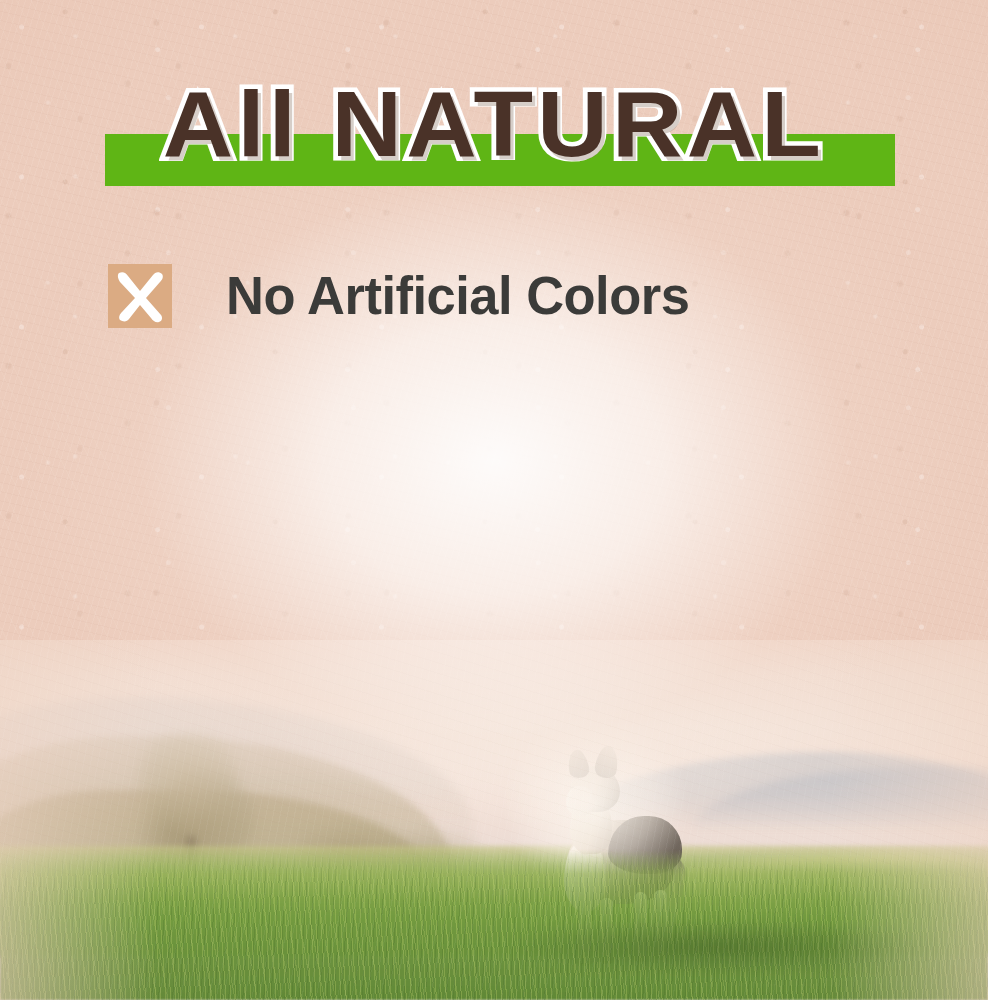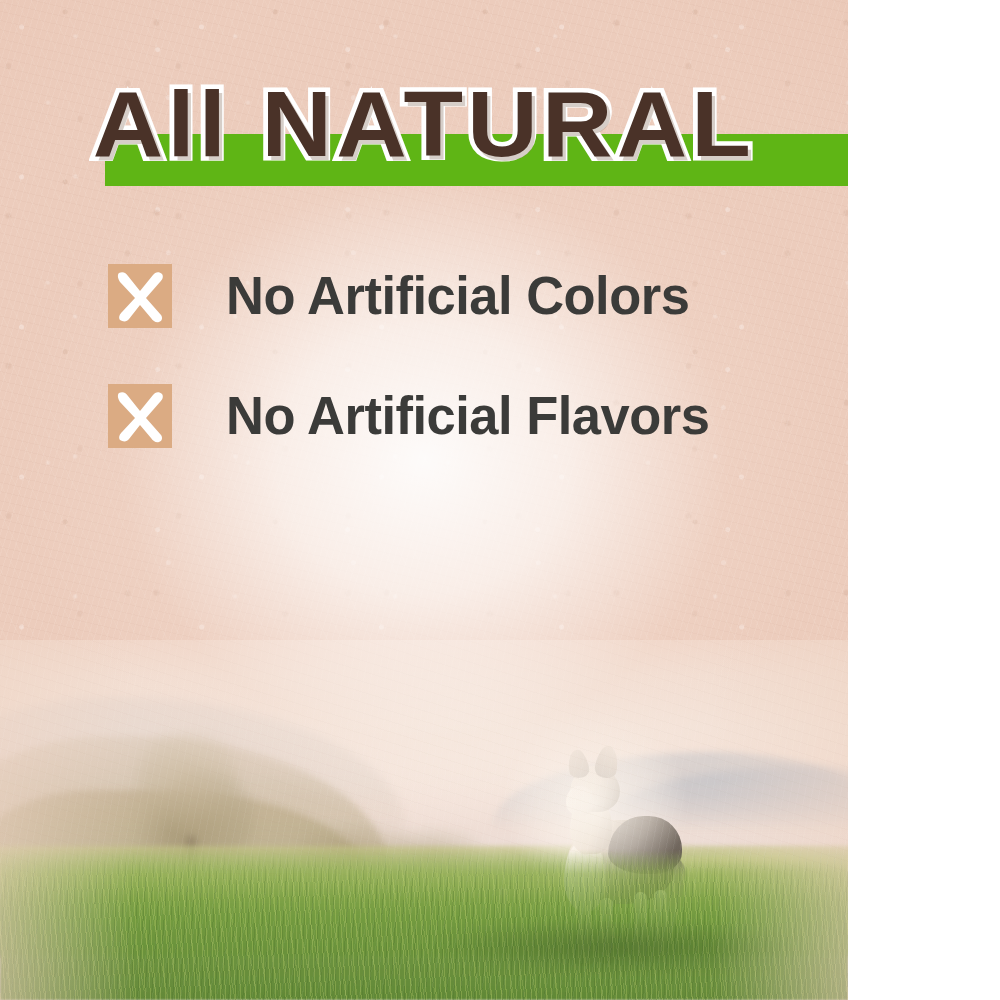--- a/index.html
+++ b/index.html
@@ -3,21 +3,21 @@
 <meta charset="utf-8">
 <style>
   html, body {
     margin: 0;
     padding: 0;
     background: #ffffff;
   }
 
   #infographic {
     position: relative;
-    width: 848px;
+    width: 988px;
     height: 1000px;
     overflow: hidden;
     font-family: "Liberation Sans", sans-serif;
     background: #ec4899;
   }
 
   
   .bg-base {
     position: absolute;
     inset: 0;
@@ -512,25 +512,17 @@
 
     <div class="claim-row">
       <div class="claim-box">
         <svg width="64" height="64" viewBox="0 0 64 64" aria-hidden="true">
           <path d="M11 9 C15 7 18 9 20 12 L32 27 L45 11 C47 8 51 7 54 10 C56 13 54 16 52 18 L38 34 L53 51 C55 54 54 57 51 58 C48 59 45 57 43 54 L32 41 L21 55 C19 58 15 58 12 56 C10 53 12 50 14 48 L27 34 L12 18 C10 15 9 11 11 9 Z" fill="#ffffff"></path>
         </svg>
       </div>
       <div class="claim-label">No Artificial Colors</div>
     </div>
 
-    <div class="claim-row">
-      <div class="claim-box">
-        <svg width="64" height="64" viewBox="0 0 64 64" aria-hidden="true">
-          <path d="M11 9 C15 7 18 9 20 12 L32 27 L45 11 C47 8 51 7 54 10 C56 13 54 16 52 18 L38 34 L53 51 C55 54 54 57 51 58 C48 59 45 57 43 54 L32 41 L21 55 C19 58 15 58 12 56 C10 53 12 50 14 48 L27 34 L12 18 C10 15 9 11 11 9 Z" fill="#ffffff"></path>
-        </svg>
-      </div>
-      <div class="claim-label">No Artificial Flavors</div>
-    </div>
 
 
 
   </div>
 </div>
 
 </body></html>

